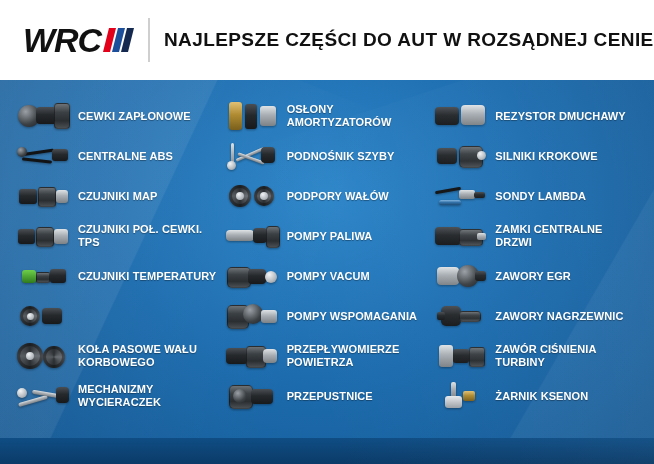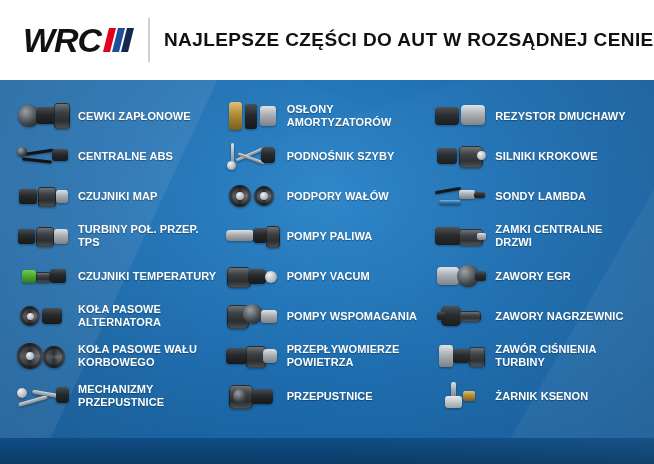--- a/index.html
+++ b/index.html
@@ -298,21 +298,21 @@
         </div>
         <div class="cell-label">SONDY LAMBDA</div>
       </div>
 
       <div class="cell">
         <div class="thumb">
           <div class="sh cyl-dk" style="left:2px;top:10px;width:17px;height:15px;border-radius:3px;"></div>
           <div class="sh cyl" style="left:20px;top:8px;width:16px;height:18px;border-radius:4px;"></div>
           <div class="sh cyl-lt" style="left:38px;top:10px;width:14px;height:15px;border-radius:3px;"></div>
         </div>
-        <div class="cell-label">TURBINY POŁ.  PRZEP. TPS</div>
+        <div class="cell-label">CZUJNIKI POŁ.  CEWKI. TPS</div>
       </div>
 
       <div class="cell">
         <div class="thumb">
           <div class="sh cyl-lt" style="left:1px;top:11px;width:28px;height:11px;border-radius:4px;"></div>
           <div class="sh cyl-dk" style="left:28px;top:9px;width:14px;height:15px;border-radius:4px;"></div>
           <div class="sh cyl" style="left:41px;top:7px;width:12px;height:20px;border-radius:4px;"></div>
         </div>
         <div class="cell-label">POMPY PALIWA</div>
       </div>
@@ -352,21 +352,20 @@
         </div>
         <div class="cell-label">ZAWORY EGR</div>
       </div>
 
       <div class="cell">
         <div class="thumb">
           <div class="sh ring" style="left:4px;top:7px;width:20px;height:20px;"></div>
           <div class="sh cyl-dk" style="left:26px;top:9px;width:20px;height:16px;border-radius:4px;"></div>
           <div class="sh disc-lt" style="left:11px;top:14px;width:7px;height:7px;"></div>
         </div>
-        <div class="cell-label">KOŁA PASOWE ALTERNATORA</div>
       </div>
 
       <div class="cell">
         <div class="thumb">
           <div class="sh cyl" style="left:2px;top:6px;width:20px;height:22px;border-radius:5px;"></div>
           <div class="sh disc" style="left:18px;top:5px;width:20px;height:20px;"></div>
           <div class="sh cyl-lt" style="left:36px;top:11px;width:16px;height:13px;border-radius:3px;"></div>
         </div>
         <div class="cell-label">POMPY WSPOMAGANIA</div>
       </div>
@@ -407,21 +406,21 @@
         <div class="cell-label">ZAWÓR CIŚNIENIA TURBINY</div>
       </div>
 
       <div class="cell">
         <div class="thumb">
           <div class="sh cyl-lt" style="left:2px;top:20px;width:30px;height:4px;transform:rotate(-16deg);"></div>
           <div class="sh cyl-lt" style="left:16px;top:13px;width:28px;height:4px;transform:rotate(10deg);"></div>
           <div class="sh cyl-dk" style="left:40px;top:8px;width:13px;height:16px;border-radius:4px;"></div>
           <div class="sh disc-lt" style="left:1px;top:9px;width:10px;height:10px;"></div>
         </div>
-        <div class="cell-label">MECHANIZMY PRZEPUSTNICE</div>
+        <div class="cell-label">MECHANIZMY WYCIERACZEK</div>
       </div>
 
       <div class="cell">
         <div class="thumb">
           <div class="sh cyl" style="left:4px;top:6px;width:22px;height:22px;border-radius:5px;"></div>
           <div class="sh disc" style="left:8px;top:10px;width:14px;height:14px;"></div>
           <div class="sh cyl-dk" style="left:26px;top:10px;width:22px;height:15px;border-radius:4px;"></div>
         </div>
         <div class="cell-label">PRZEPUSTNICE</div>
       </div>

